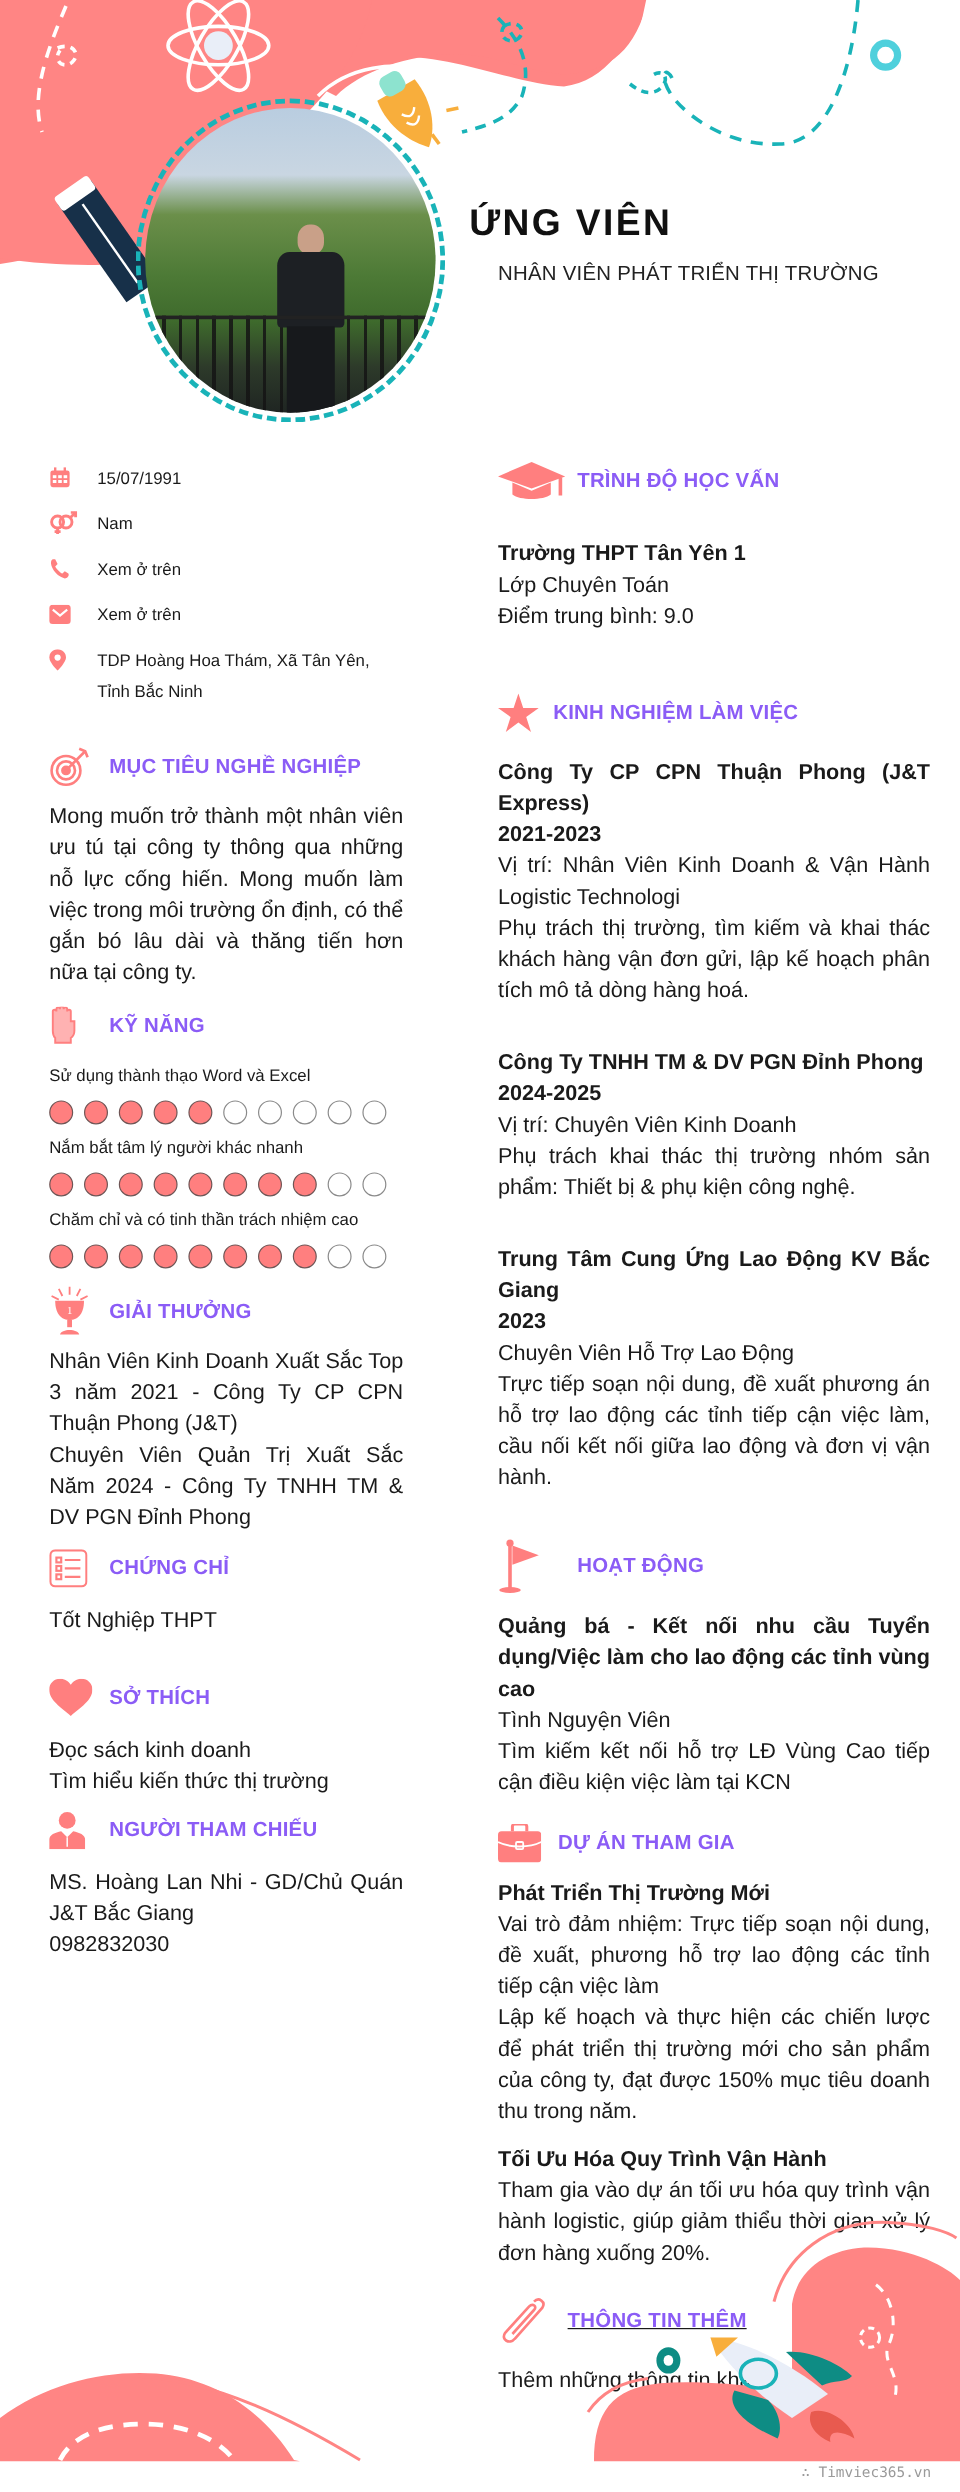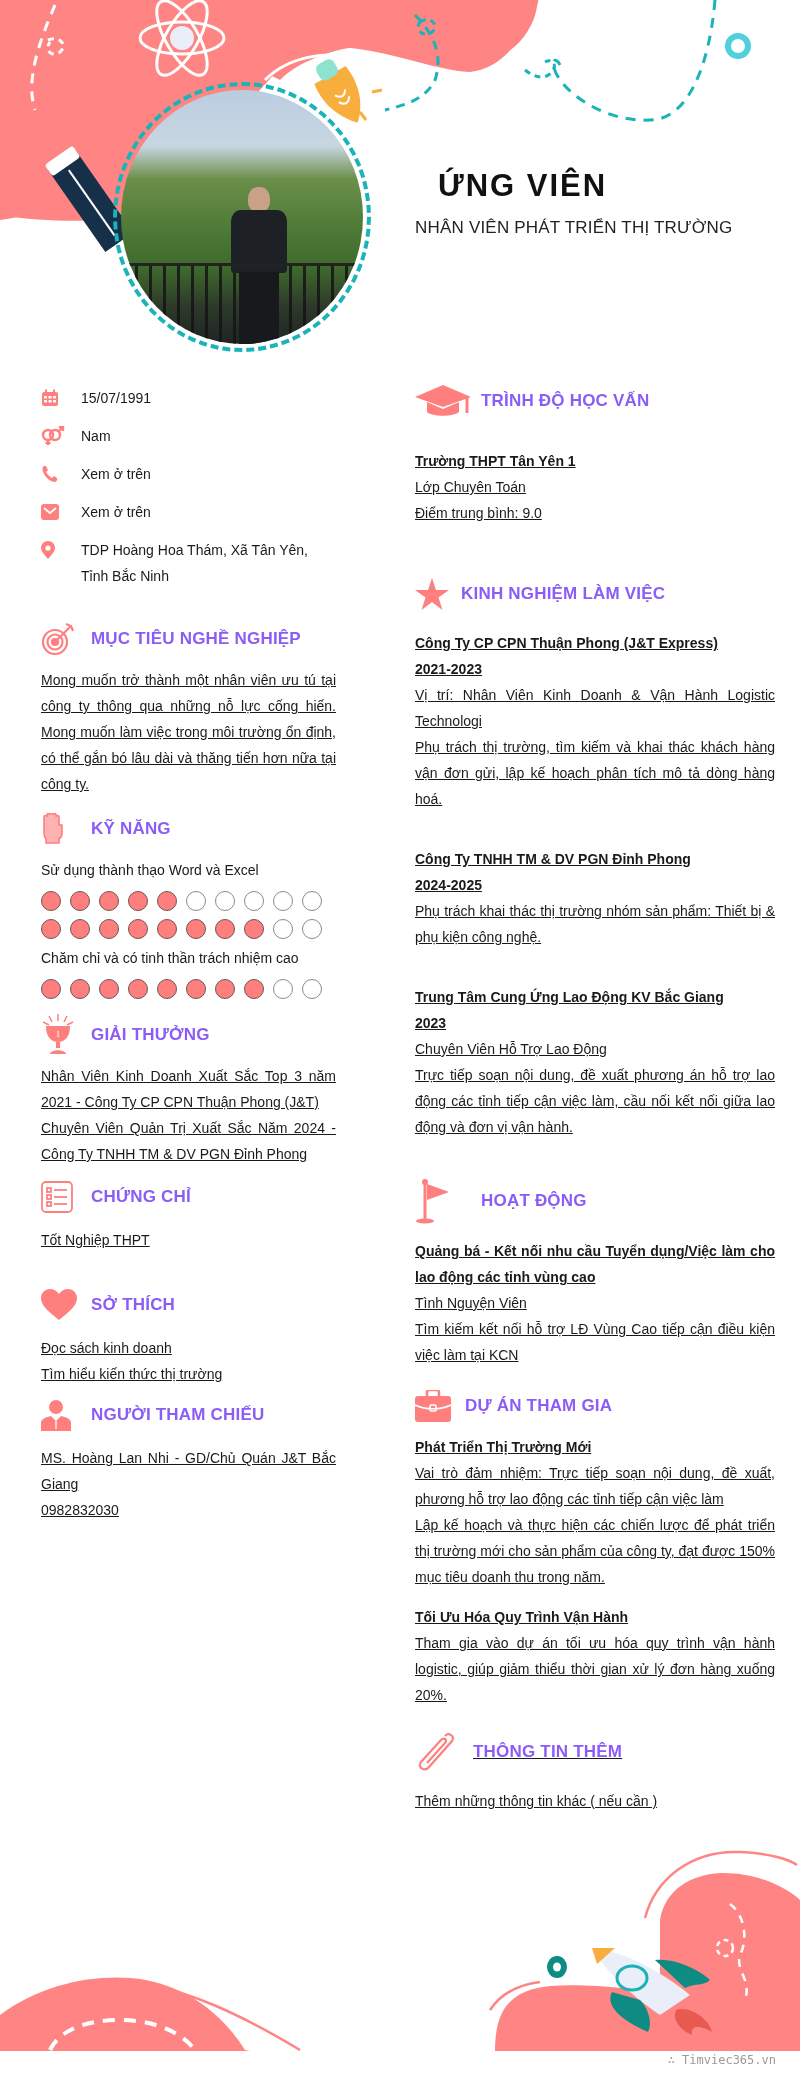--- a/index.html
+++ b/index.html
@@ -14,35 +14,35 @@
   .avatar-photo { position: absolute; left: 8px; top: 8px; right: 8px; bottom: 8px; border-radius: 50%; overflow: hidden;
     background: linear-gradient(180deg, #b9cde0 0%, #c9d6e2 22%, #6b8f4a 35%, #4d7a36 55%, #3e6a2c 70%, #2d3a2a 85%, #1f2522 100%); }
   .photo-person { position: absolute; left: 44%; top: 38%; width: 26%; height: 62%; }
   .photo-head { position: absolute; left: 32%; top: 0; width: 36%; height: 16%; background: #c9a088; border-radius: 45% 45% 40% 40%; }
   .photo-body { position: absolute; left: 5%; top: 15%; width: 90%; height: 40%; background: #1d2024; border-radius: 18% 18% 6% 6%; }
   .photo-legs { position: absolute; left: 18%; top: 54%; width: 64%; height: 46%; background: #17191c; }
   .photo-rail { position: absolute; left: 0; right: 0; top: 68%; height: 3px; background: #222; }
   .photo-rail2 { position: absolute; left: 0; right: 0; top: 68%; bottom: 0;
     background: repeating-linear-gradient(90deg, rgba(20,20,20,0.85) 0 3px, transparent 3px 14px); }
 
-  .name { position: absolute; left: 438px; top: 168px; font-size: 31px; font-weight: 700; letter-spacing: 2px; color: #111; }
+  .name { position: absolute; left: 391px; top: 168px; font-size: 31px; font-weight: 700; letter-spacing: 2px; color: #111; }
   .title { position: absolute; left: 415px; top: 218px; font-size: 17px; color: #222; letter-spacing: 0.2px; }
 
   .col-left { position: absolute; left: 41px; top: 385px; width: 295px; }
   .col-right { position: absolute; left: 415px; top: 378px; width: 360px; }
 
   .info-row { display: flex; align-items: flex-start; min-height: 38px; font-size: 14px; line-height: 26px; }
   .info-icon { width: 40px; flex: 0 0 40px; height: 26px; display: flex; align-items: center; }
   .info-text { flex: 1; }
 
   .sec-head { display: flex; align-items: center; height: 44px; }
   .sec-icon { width: 50px; flex: 0 0 50px; display: flex; align-items: center; }
   .sec-title { font-size: 17px; font-weight: 700; color: #8b5cf6; letter-spacing: 0.2px; }
 
-  .p { font-size: 14px; line-height: 26px; text-align: justify; text-decoration: underline; }
+  .p { font-size: 18px; line-height: 26px; text-align: justify; }
   .b { font-weight: 700; }
 
   .skill-name { font-size: 14px; line-height: 26px; margin-top: 6px; }
   .dots { display: flex; gap: 9px; margin: 8px 0 6px 0; }
   .dot { width: 20px; height: 20px; border-radius: 50%; border: 1.6px solid #8a8a8a; background: #fff; }
   .dot.on { background: #ff7f7f; border-color: #6e5555; }
 
   .watermark { position: absolute; right: 24px; bottom: 10px; font-family: "DejaVu Sans Mono", monospace; font-size: 12px; color: #9a9a9a; }
 </style>
 </head>
@@ -200,20 +200,21 @@
           <span class="dot on"></span>
           <span class="dot on"></span>
           <span class="dot on"></span>
           <span class="dot on"></span>
           <span class="dot"></span>
           <span class="dot"></span>
           <span class="dot"></span>
           <span class="dot"></span>
           <span class="dot"></span>
         </div>
+        <div class="skill-name">Nắm bắt tâm lý người khác nhanh</div>
         <div class="dots">
           <span class="dot on"></span>
           <span class="dot on"></span>
           <span class="dot on"></span>
           <span class="dot on"></span>
           <span class="dot on"></span>
           <span class="dot on"></span>
           <span class="dot on"></span>
           <span class="dot on"></span>
           <span class="dot"></span>
@@ -337,20 +338,21 @@
     <div id="exp-list" style="margin-top:14px;">
         <div style="margin-bottom: 34px;">
           <p class="p b">Công Ty CP CPN Thuận Phong (J&amp;T Express)</p>
           <p class="p b">2021-2023</p>
           <p class="p ">Vị trí: Nhân Viên Kinh Doanh &amp; Vận Hành Logistic Technologi</p>
           <p class="p ">Phụ trách thị trường, tìm kiếm và khai thác khách hàng vận đơn gửi, lập kế hoạch phân tích mô tả dòng hàng hoá.</p>
         </div>
         <div style="margin-bottom: 34px;">
           <p class="p b">Công Ty TNHH TM &amp; DV PGN Đỉnh Phong</p>
           <p class="p b">2024-2025</p>
+          <p class="p ">Vị trí: Chuyên Viên Kinh Doanh</p>
           <p class="p ">Phụ trách khai thác thị trường nhóm sản phẩm: Thiết bị &amp; phụ kiện công nghệ.</p>
         </div>
         <div style="margin-bottom: 34px;">
           <p class="p b">Trung Tâm Cung Ứng Lao Động KV Bắc Giang</p>
           <p class="p b">2023</p>
           <p class="p ">Chuyên Viên Hỗ Trợ Lao Động</p>
           <p class="p ">Trực tiếp soạn nội dung, đề xuất phương án hỗ trợ lao động các tỉnh tiếp cận việc làm, cầu nối kết nối giữa lao động và đơn vị vận hành.</p>
         </div>
       </div>
   </div>

